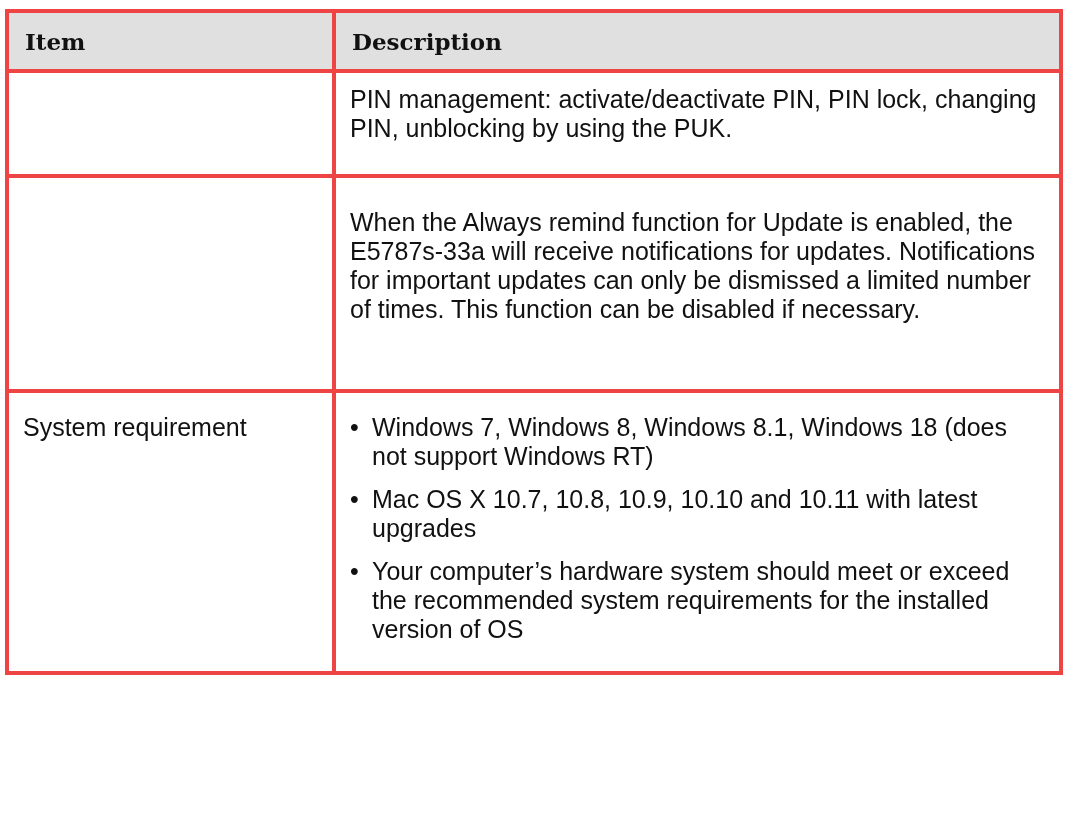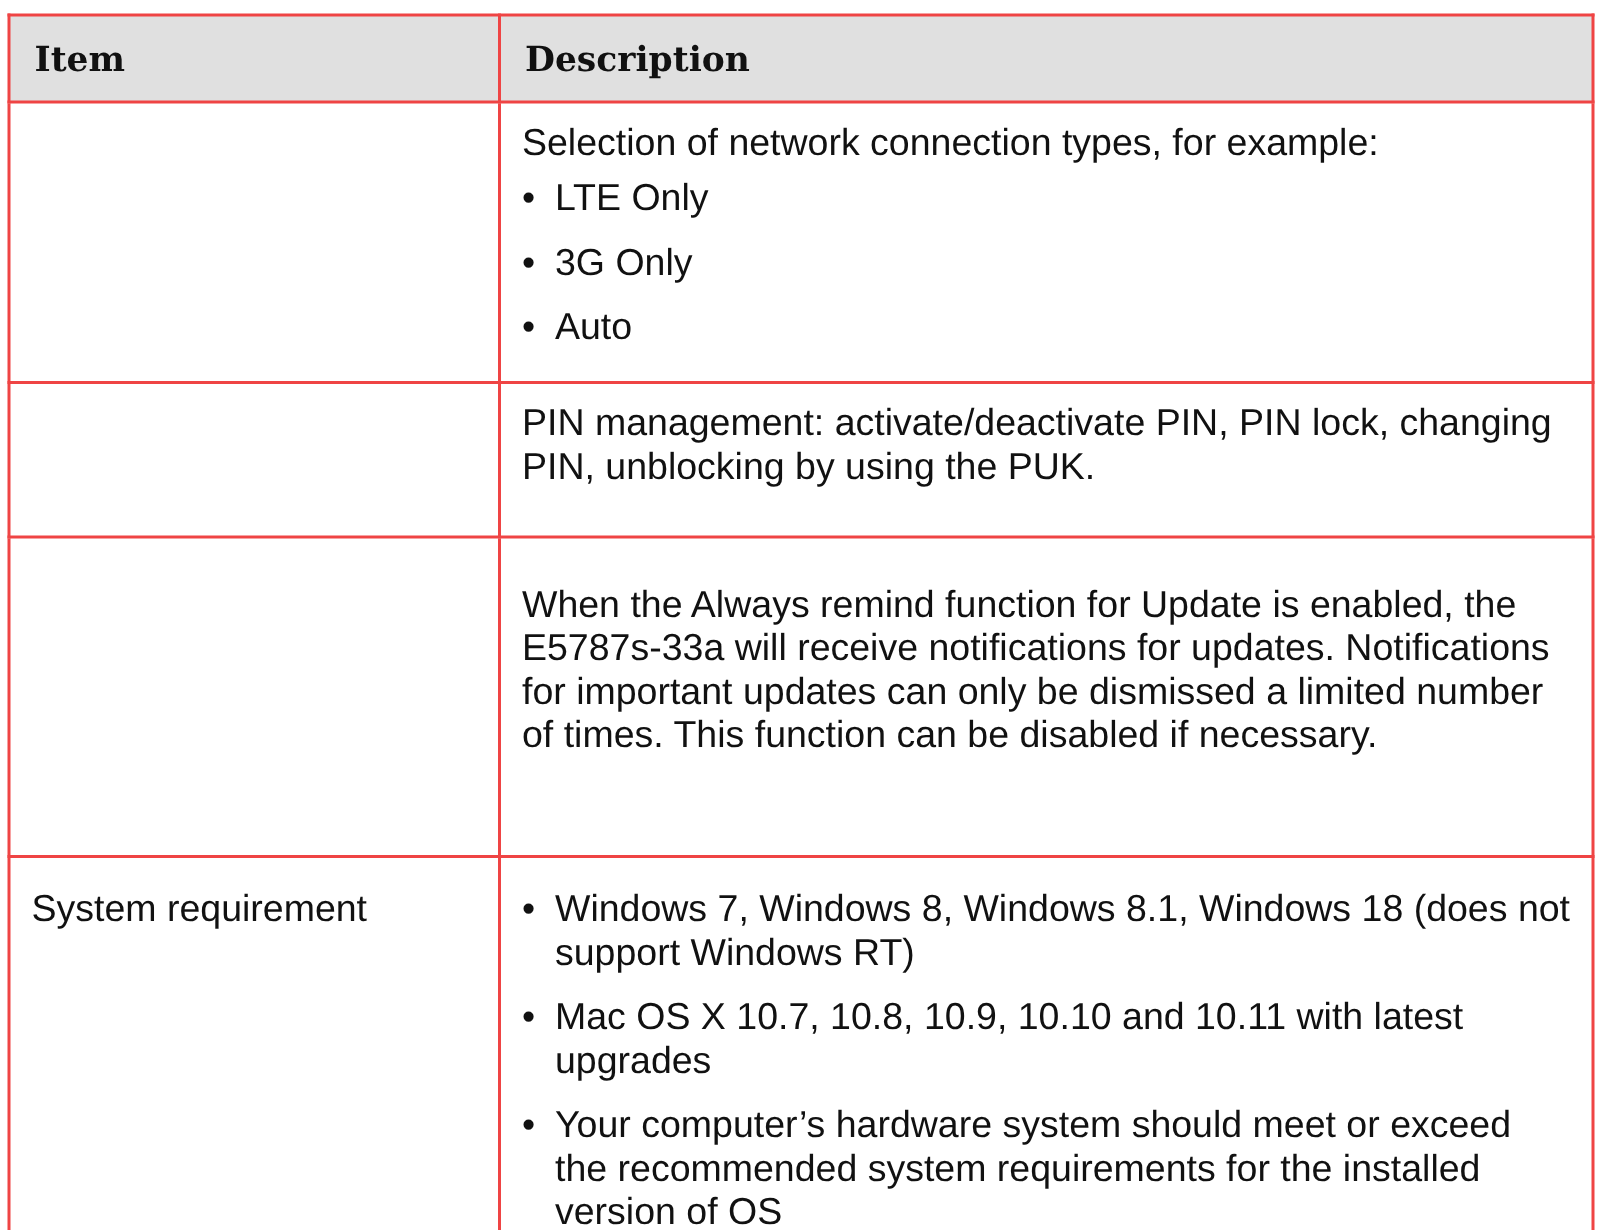--- a/index.html
+++ b/index.html
@@ -2,21 +2,21 @@
 <html><head>
 <meta charset="utf-8">
 <style>
   html, body { margin: 0; padding: 0; background: #ffffff; }
   body { width: 1069px; height: 820px; position: relative; overflow: hidden; }
   .tbl {
     position: absolute; left: 5px; top: 9px; width: 1058px;
     border-collapse: collapse; table-layout: fixed;
     border: 2px solid #222;
   }
-  .tbl th, .tbl td { border: 2px solid #ef4444; vertical-align: top; padding: 0; }
+  .tbl th, .tbl td { border: 4px solid #ef4444; vertical-align: top; padding: 0; }
   .tbl col.c1 { width: 327px; }
   .tbl th {
     background: #e0e0e0; height: 56px; text-align: left;
     font-family: "DejaVu Serif", "Liberation Serif", serif; font-weight: bold;
     font-size: 23px; color: #111; padding: 0 16px; vertical-align: middle;
   }
   .tbl td {
     font-family: "Liberation Sans", sans-serif; font-size: 25px; color: #111;
     line-height: 29px; padding: 12px 14px 0 14px;
   }
@@ -39,31 +39,20 @@
       <col class="c1">
       <col class="c2">
     </colgroup>
   <thead>
     <tr>
       <th>Item</th>
       <th>Description</th>
     </tr>
   </thead>
   <tbody>
-    <tr class="r1">
-      <td class="item"></td>
-      <td>
-        <p class="para">Selection of network connection types, for example:</p>
-        <ul class="bl tight">
-          <li style="margin-bottom:14px"><span class="bullet">•</span><span>LTE Only</span></li>
-          <li style="margin-bottom:14px"><span class="bullet">•</span><span>3G Only</span></li>
-          <li style="margin-bottom:0"><span class="bullet">•</span><span>Auto</span></li>
-        </ul>
-      </td>
-    </tr>
     <tr class="r2">
       <td class="item"></td>
       <td>PIN management: activate/deactivate PIN, PIN lock, changing PIN, unblocking by using the PUK.</td>
     </tr>
     <tr class="r3">
       <td class="item"></td>
       <td>When the Always remind function for Update is enabled, the E5787s-33a will receive notifications for updates. Notifications for important updates can only be dismissed a limited number of times. This function can be disabled if necessary.</td>
     </tr>
     <tr class="r4">
       <td class="item" style="padding-top:20px">System requirement</td>

